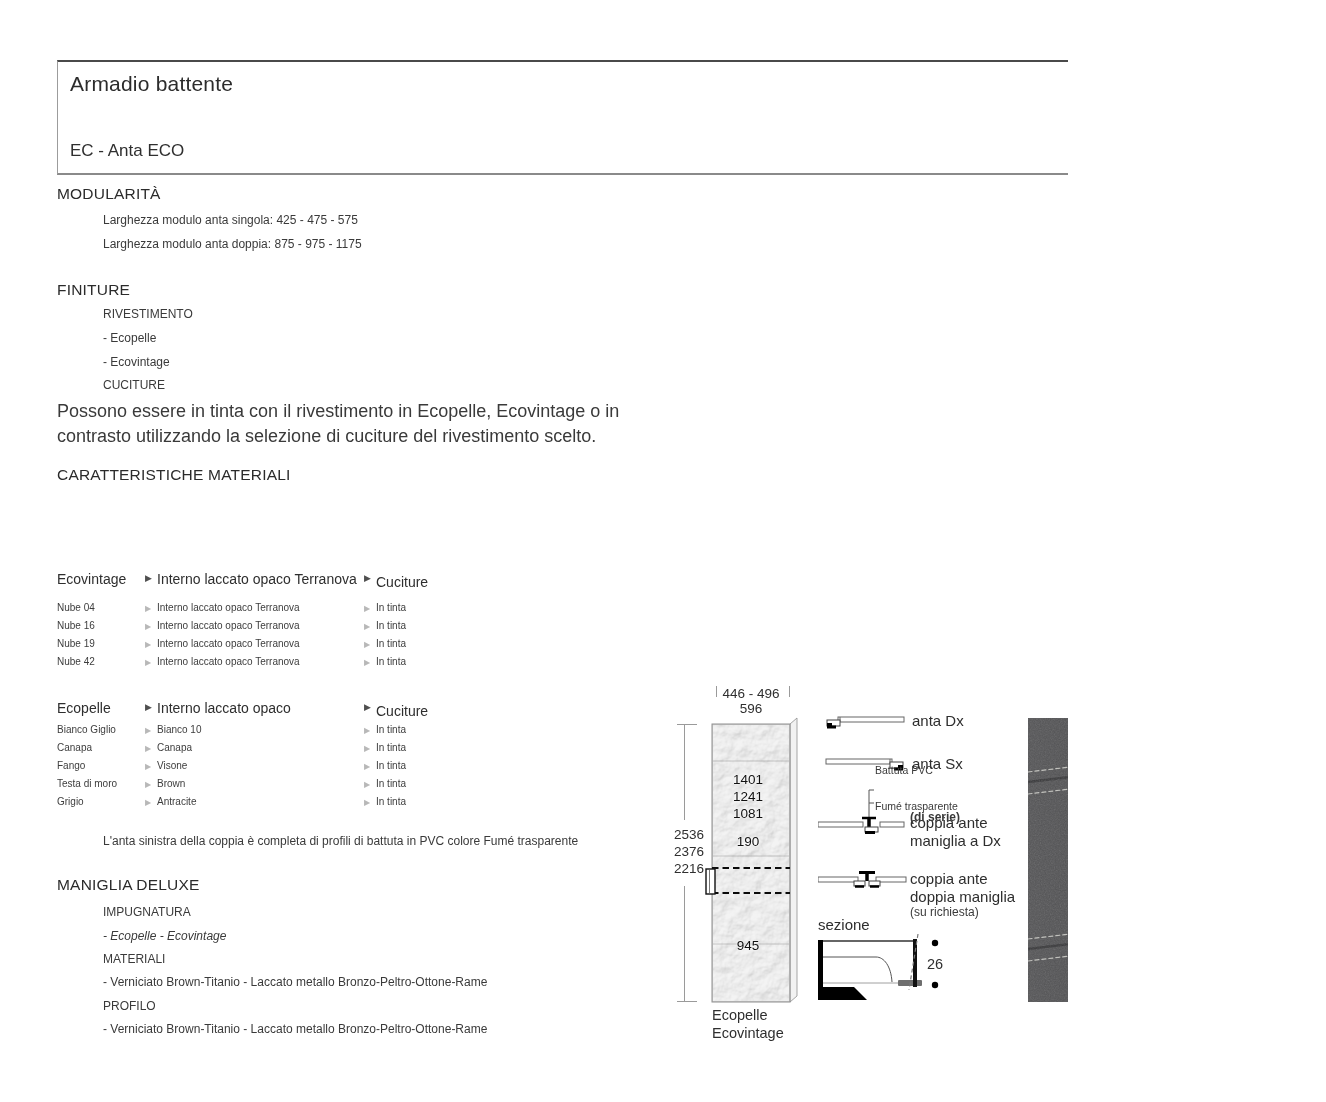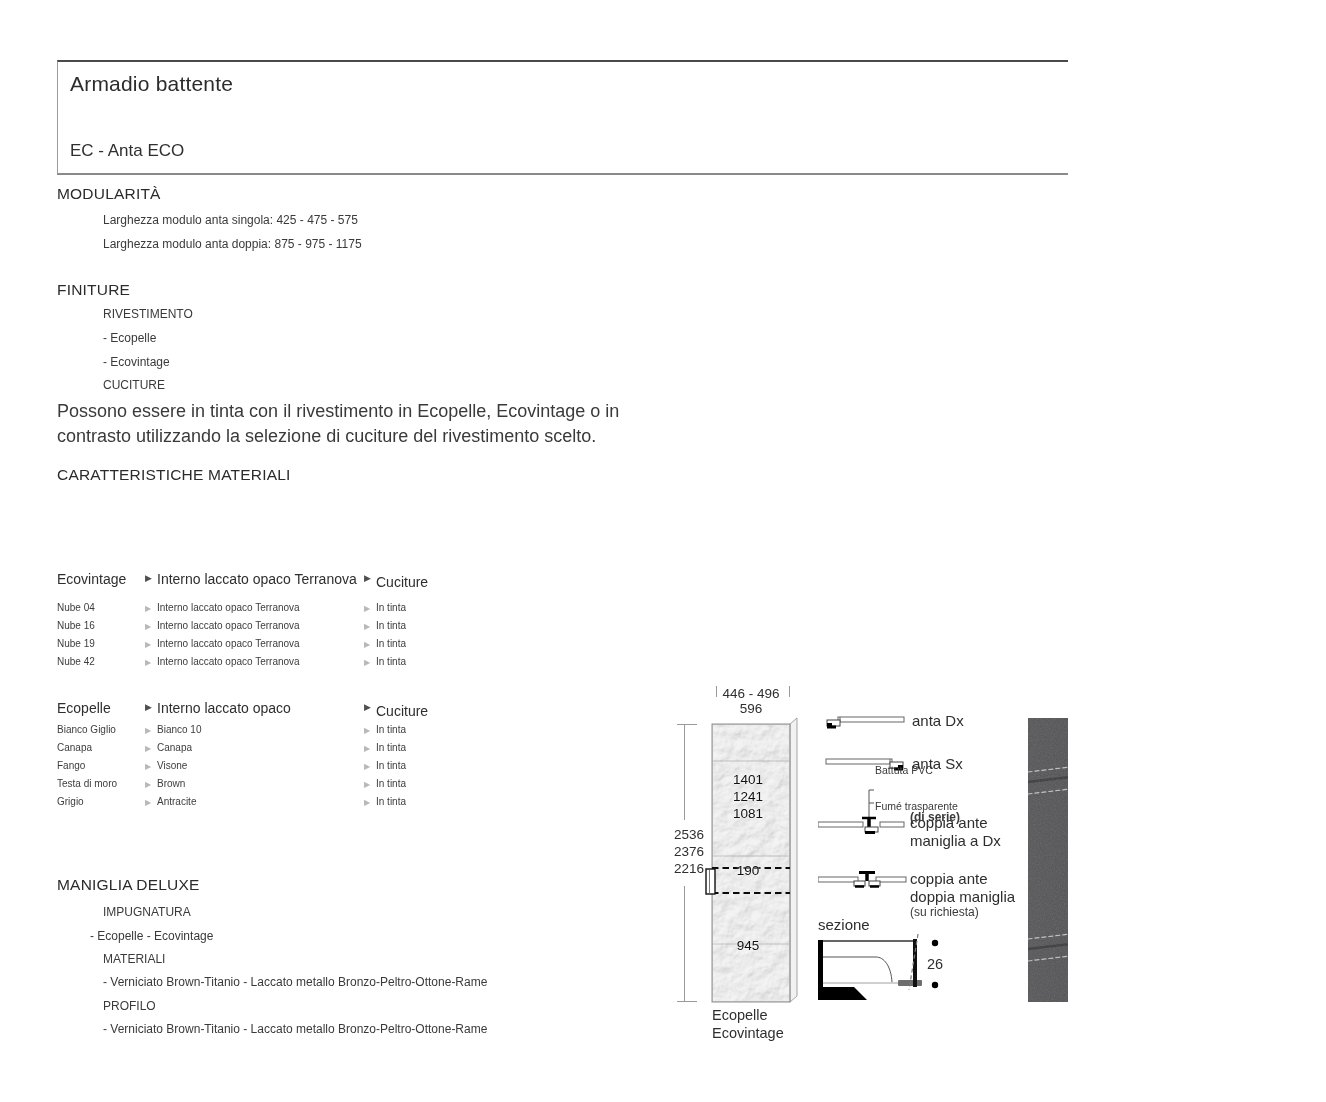--- a/index.html
+++ b/index.html
@@ -142,24 +142,25 @@
     </div>
     <div class="tr" style="top:96px;">
       <span class="c1 cell">Grigio</span>
       <span class="tri t2">▶</span>
       <span class="c2 cell">Antracite</span>
       <span class="tri t3">▶</span>
       <span class="c3 cell">In tinta</span>
     </div>
   </div>
 
+  <div class="abs body-line nowrap" style="left:57px;top:834px;">L'anta sinistra della coppia è completa di profili di battuta in PVC colore Fumé trasparente</div>
 
   <div class="abs h1 nowrap" style="left:57px;top:876px;">MANIGLIA DELUXE</div>
   <div class="abs body-line nowrap" style="left:57px;top:905px;">IMPUGNATURA</div>
-  <div class="abs body-line nowrap" style="left:44px;top:929px;">- Ecopelle - Ecovintage</div>
+  <div class="abs body-line nowrap" style="left:57px;top:929px;font-style:italic;">- Ecopelle - Ecovintage</div>
   <div class="abs body-line nowrap" style="left:57px;top:952px;">MATERIALI</div>
   <div class="abs body-line nowrap" style="left:57px;top:975px;">- Verniciato Brown-Titanio - Laccato metallo Bronzo-Peltro-Ottone-Rame</div>
   <div class="abs body-line nowrap" style="left:57px;top:999px;">PROFILO</div>
   <div class="abs body-line nowrap" style="left:57px;top:1022px;">- Verniciato Brown-Titanio - Laccato metallo Bronzo-Peltro-Ottone-Rame</div>
 
   <div class="abs tickv" style="left:716px;top:686px;"></div>
   <div class="abs tickv" style="left:789px;top:686px;"></div>
   <div class="abs dim dim-c" style="left:700px;top:686px;width:102px;">446 - 496</div>
   <div class="abs dim dim-c" style="left:700px;top:701px;width:102px;">596</div>
 
@@ -195,21 +196,21 @@
       <line x1="9" y1="228" x2="85" y2="228" stroke="#5a5a5a" stroke-width="1" opacity="0.3"></line>
       <line x1="8" y1="152" x2="86" y2="152" stroke="#0a0a0a" stroke-width="2" stroke-dasharray="6.5 4"></line>
       <line x1="8" y1="177" x2="86" y2="177" stroke="#0a0a0a" stroke-width="2" stroke-dasharray="6.5 4"></line>
       <rect x="2" y="153" width="9" height="25" fill="#ffffff" stroke="#111111" stroke-width="1.4"></rect>
       <line x1="5.5" y1="154" x2="5.5" y2="177" stroke="#777777" stroke-width="1"></line>
     </svg>
   </div>
   <div class="abs pnum" style="left:708px;top:772px;width:80px;">1401</div>
   <div class="abs pnum" style="left:708px;top:789px;width:80px;">1241</div>
   <div class="abs pnum" style="left:708px;top:806px;width:80px;">1081</div>
-  <div class="abs pnum" style="left:708px;top:863px;width:80px;">190</div>
+  <div class="abs pnum" style="left:708px;top:834px;width:80px;">190</div>
   <div class="abs pnum" style="left:708px;top:938px;width:80px;">945</div>
   <div class="abs dim nowrap" style="left:712px;top:1007px;font-size:14.5px;">Ecopelle</div>
   <div class="abs dim nowrap" style="left:712px;top:1025px;font-size:14.5px;">Ecovintage</div>
 
   <div class="abs" style="left:824px;top:710px;">
     <svg width="84" height="24">
       <rect x="14" y="7" width="66" height="5" fill="#ffffff" stroke="#666666" stroke-width="1"></rect>
       <line x1="16" y1="7" x2="16" y2="12" stroke="#666666" stroke-width="1"></line>
       <rect x="3" y="10" width="13" height="6" fill="#ffffff" stroke="#444444" stroke-width="1"></rect>
       <path d="M3,17 h9" stroke="#000000" stroke-width="3"></path>

